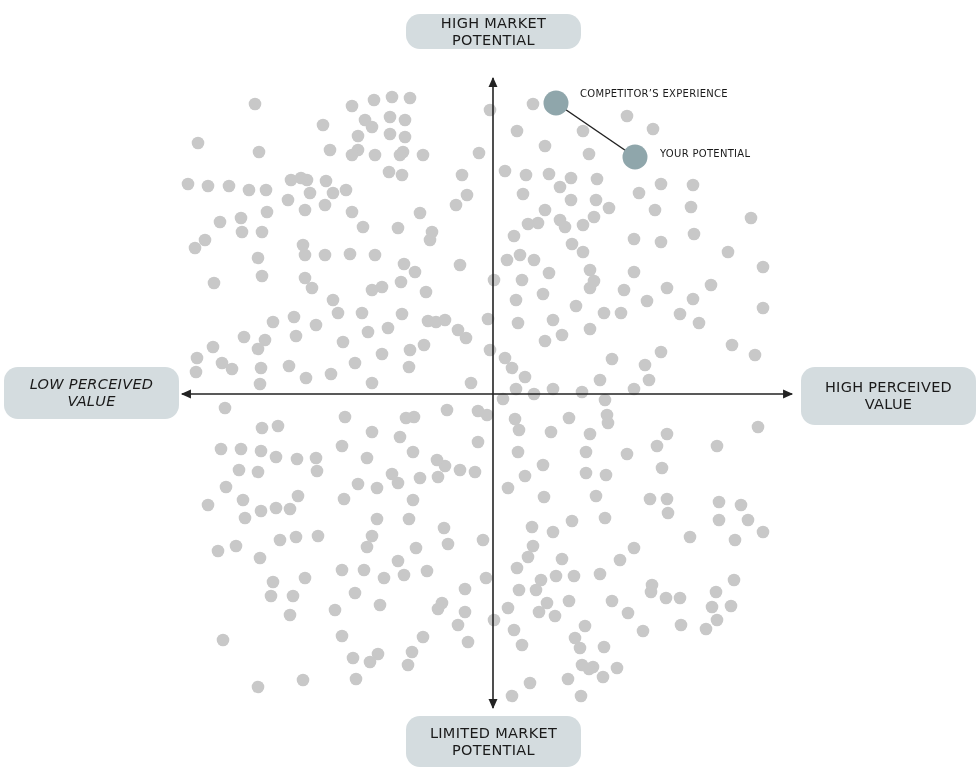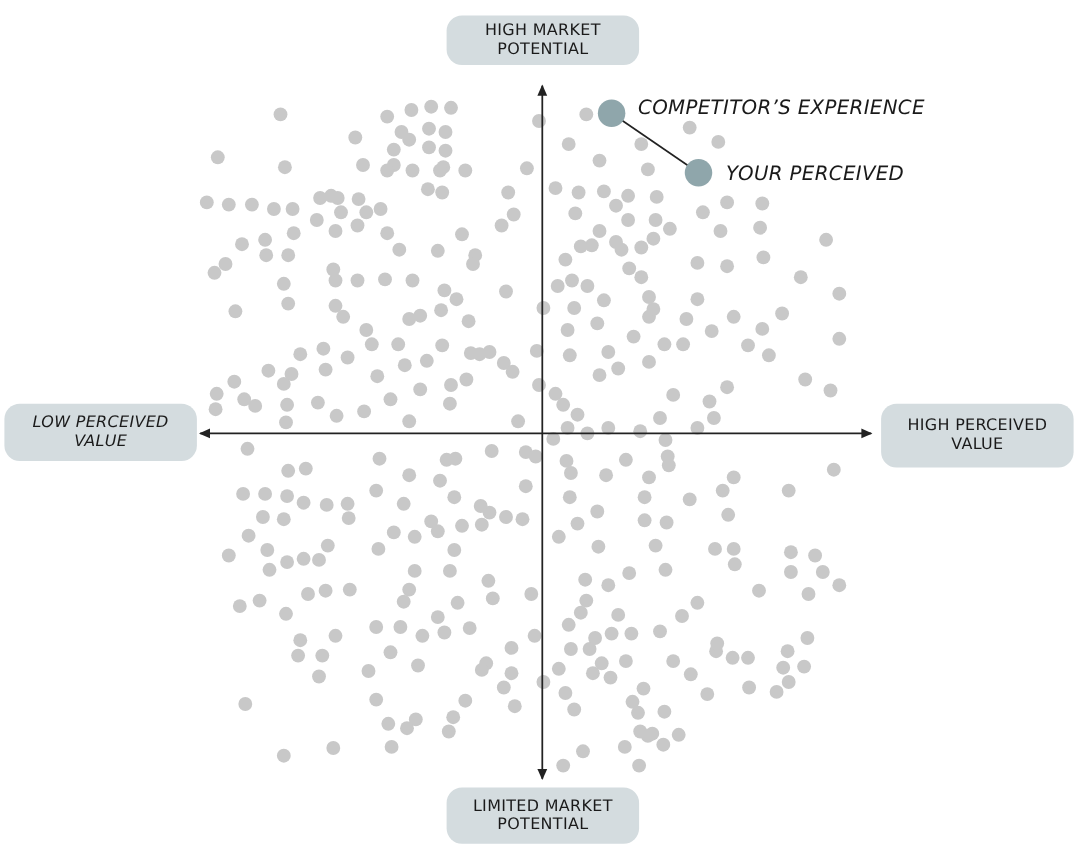--- a/index.html
+++ b/index.html
@@ -13,25 +13,24 @@
       display: flex; align-items: center; justify-content: center;
       text-align: center;
       color: #1a1a1a;
       font-size: 14.5px;
       line-height: 17px;
       letter-spacing: 0.3px;
     }
     .axis-label span { display: block; }
     .callout {
       position: absolute;
-      font-size: 18px;
+      font-size: 10px;
       color: #1a1a1a;
       letter-spacing: 0.3px;
       white-space: nowrap;
-      font-style: italic;
     }
   </style>
 </head>
 <body>
 
 <svg id="plot" width="980" height="784" viewBox="0 0 980 784" xmlns="http://www.w3.org/2000/svg">
   <defs>
     <marker id="arrow" viewBox="0 0 10 10" refX="8" refY="5" markerWidth="7" markerHeight="7" orient="auto-start-reverse">
       <path d="M0,1 L9,5 L0,9 z" fill="#222"></path>
     </marker>
@@ -408,23 +407,23 @@
       <circle cx="620" cy="560" r="6.3" fill="#c8c8c8"></circle>
     </g>
   <line x1="493" y1="78" x2="493" y2="708" stroke="#222" stroke-width="1.6" marker-start="url(#arrow)" marker-end="url(#arrow)"></line>
   <line x1="182" y1="394" x2="792" y2="394" stroke="#222" stroke-width="1.6" marker-start="url(#arrow)" marker-end="url(#arrow)"></line>
   <line x1="556" y1="103" x2="635" y2="157" stroke="#222" stroke-width="1.5"></line>
   <circle cx="556" cy="103" r="12.5" fill="#8fa6ab"></circle>
   <circle cx="635" cy="157" r="12.5" fill="#8fa6ab"></circle>
 </svg>
 
 <div class="callout" style="left:580px; top:88px;">COMPETITOR’S EXPERIENCE</div>
-<div class="callout" style="left:660px; top:148px;">YOUR PERCEIVED</div>
-
-<div class="axis-label" style="left:406px; top:14px; width:175px; height:45px;">
+<div class="callout" style="left:660px; top:148px;">YOUR POTENTIAL</div>
+
+<div class="axis-label" style="left:406px; top:14px; width:175px; height:35px;">
   <div>
     <span>HIGH MARKET</span>
     <span>POTENTIAL</span>
   </div>
 </div>
 
 <div class="axis-label" style="left:406px; top:716px; width:175px; height:51px;">
   <div>
     <span>LIMITED MARKET</span>
     <span>POTENTIAL</span>

